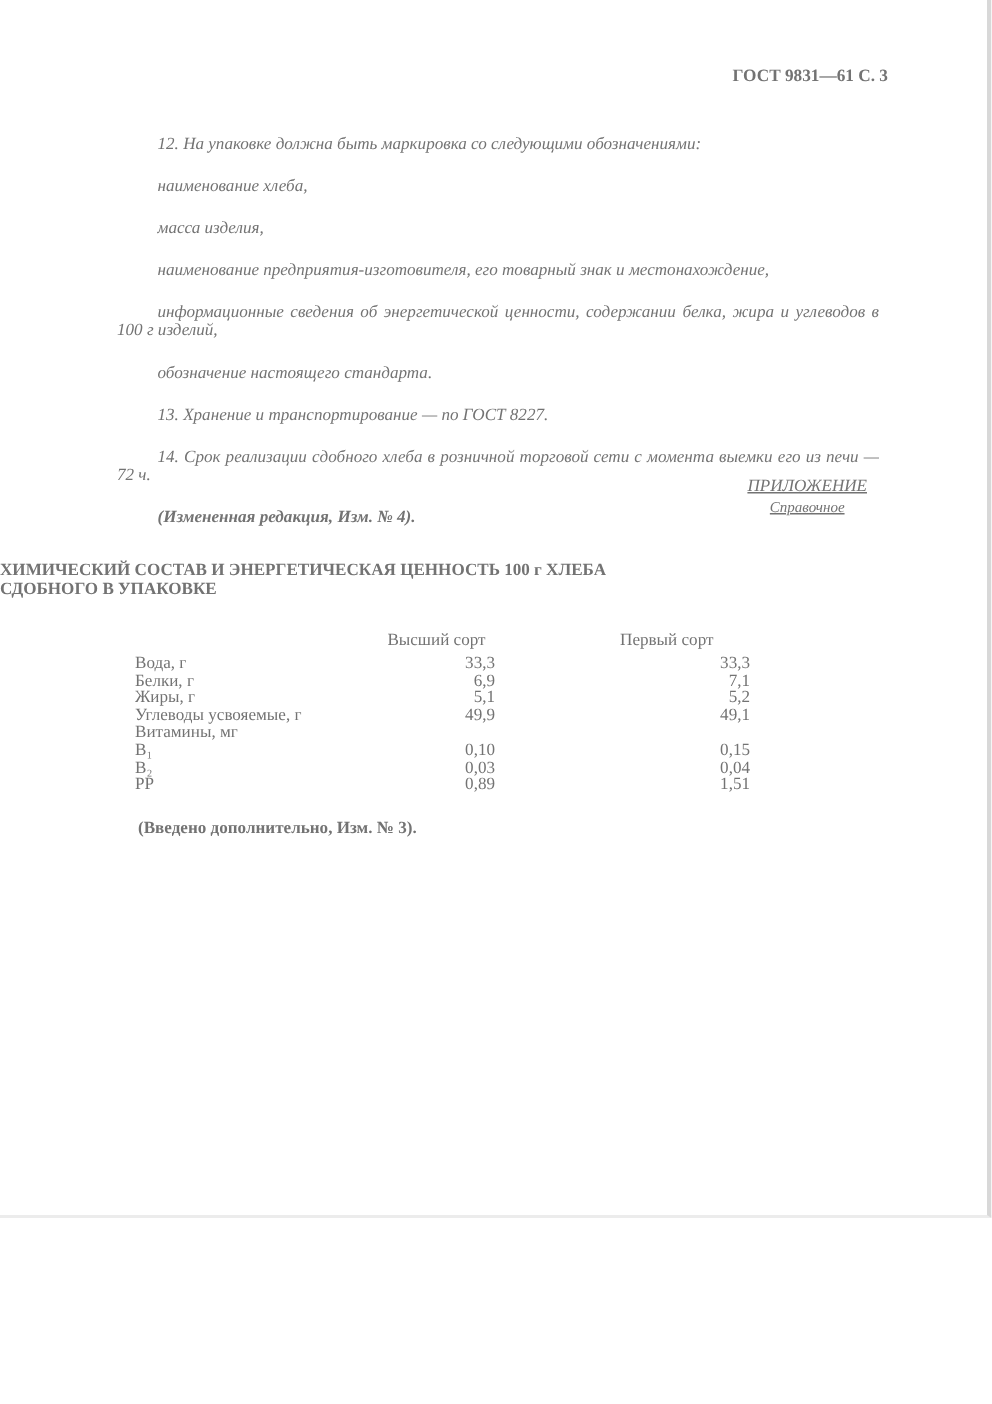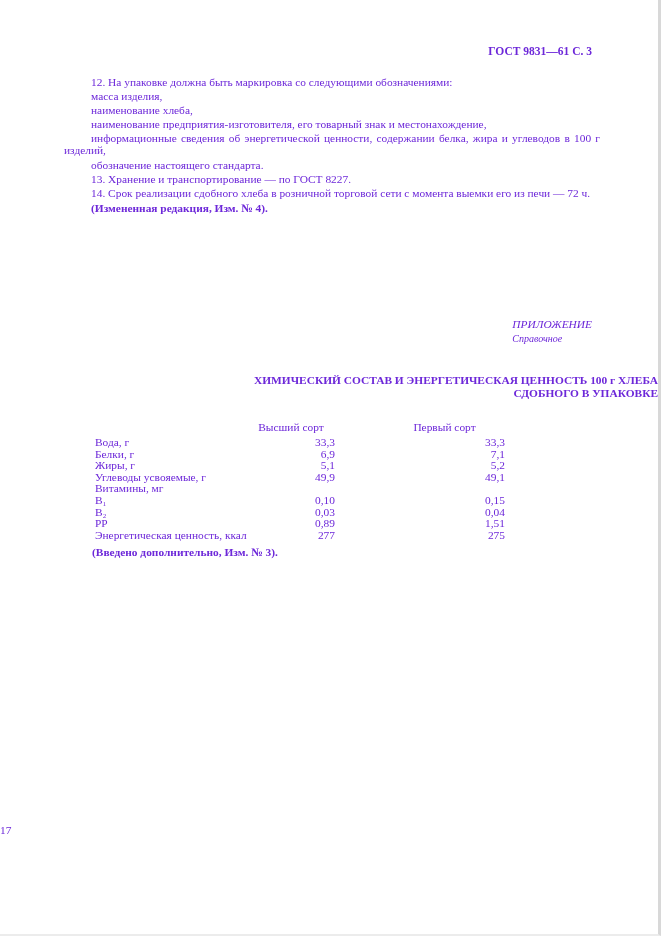--- a/index.html
+++ b/index.html
@@ -1,73 +1,74 @@
 <!DOCTYPE html>
 <html><head>
 <meta charset="utf-8">
 <style>
   * { box-sizing: border-box; }
   html, body { margin: 0; padding: 0; background: #ffffff; }
   .page {
     position: relative;
     width: 661px;
-    height: 936px;
+    height: 812px;
     background: #ffffff;
     font-family: "Liberation Serif", "DejaVu Serif", serif;
-    color: #6d28d9;
+    color: #737373;
     overflow: hidden;
     border-right: 3px solid #d8d8d8;
     border-bottom: 2px solid #ececec;
   }
   .doc-header {
     position: absolute;
     top: 45px; left: 62px; right: 66px;
     text-align: right;
     font-weight: bold;
     font-size: 11.5px;
   }
   .content {
     position: absolute;
     top: 74px; left: 62px;
     width: 540px;
     font-size: 11.4px;
     line-height: 12.1px;
     text-align: justify;
   }
-  .content p { margin: 2px; text-indent: 27px; }
+  .content p { margin: 16px; text-indent: 27px; font-style: italic; }
   .content p.amendment { font-weight: bold; margin-top: 3px; }
   .appendix {
     position: absolute;
-    top: 318px; right: 66px;
-    text-align: left;
+    top: 318px; right: 80px;
+    text-align: center;
     font-style: italic;
     font-size: 11.4px;
     line-height: 13.5px;
+    text-decoration: underline;
   }
   .appendix .sub { font-size: 10px; }
   .table-title {
     position: absolute;
     top: 374px; left: 0;
     width: 100%;
-    text-align: right;
+    text-align: left;
     font-weight: bold;
     font-size: 11.4px;
     line-height: 13px;
   }
   .data-table {
     position: absolute;
     top: 421px; left: 90px;
     width: 420px;
     font-size: 11.4px;
   }
   .thead { display: flex; margin-bottom: 4px; line-height: 12px; font-family: Liberation Serif, serif; }
   .thead .sp1 { width: 150px; }
   .thead .h  { width: 145px; text-align: center; }
   .thead .sp2 { width: 25px; }
-  .trow { display: flex; line-height: 11.6px; justify-content: center; }
+  .trow { display: flex; line-height: 11.6px; }
   .tlabel { width: 180px; }
   .tv1 { width: 60px; text-align: right; }
   .tv2 { width: 170px; text-align: right; }
   .table-note {
     position: absolute;
     top: 546px; left: 65px;
     width: 540px;
     text-indent: 27px;
     font-weight: bold;
     font-size: 11.4px;
@@ -81,22 +82,22 @@
 </style>
 </head>
 <body>
 
 <div class="page">
 
   <div class="doc-header">ГОСТ 9831—61 С. 3</div>
 
   <div class="content">
     <p>12. На упаковке должна быть маркировка со следующими обозначениями:</p>
+    <p>наименование хлеба,</p>
     <p>масса изделия,</p>
-    <p>наименование хлеба,</p>
     <p>наименование предприятия-изготовителя, его товарный знак и местонахождение,</p>
     <p>информационные сведения об энергетической ценности, содержании белка, жира и углеводов в 100 г изделий,</p>
     <p>обозначение настоящего стандарта.</p>
     <p>13. Хранение и транспортирование — по ГОСТ 8227.</p>
     <p>14. Срок реализации сдобного хлеба в розничной торговой сети с момента выемки его из печи — 72 ч.</p>
     <p class="amendment">(Измененная редакция, Изм. № 4).</p>
   </div>
 
   <div class="appendix">
     <div>ПРИЛОЖЕНИЕ</div>
@@ -149,24 +150,19 @@
     <div class="trow">
       <span class="tlabel">В₂</span>
       <span class="tv1">0,03</span>
       <span class="tv2">0,04</span>
     </div>
     <div class="trow">
       <span class="tlabel">РР</span>
       <span class="tv1">0,89</span>
       <span class="tv2">1,51</span>
     </div>
-    <div class="trow">
-      <span class="tlabel">Энергетическая ценность, ккал</span>
-      <span class="tv1">277</span>
-      <span class="tv2">275</span>
-    </div>
   </div>
 
   <div class="table-note">(Введено дополнительно, Изм. № 3).</div>
 
   <div class="page-number">17</div>
 
 </div>
 
 </body></html>

